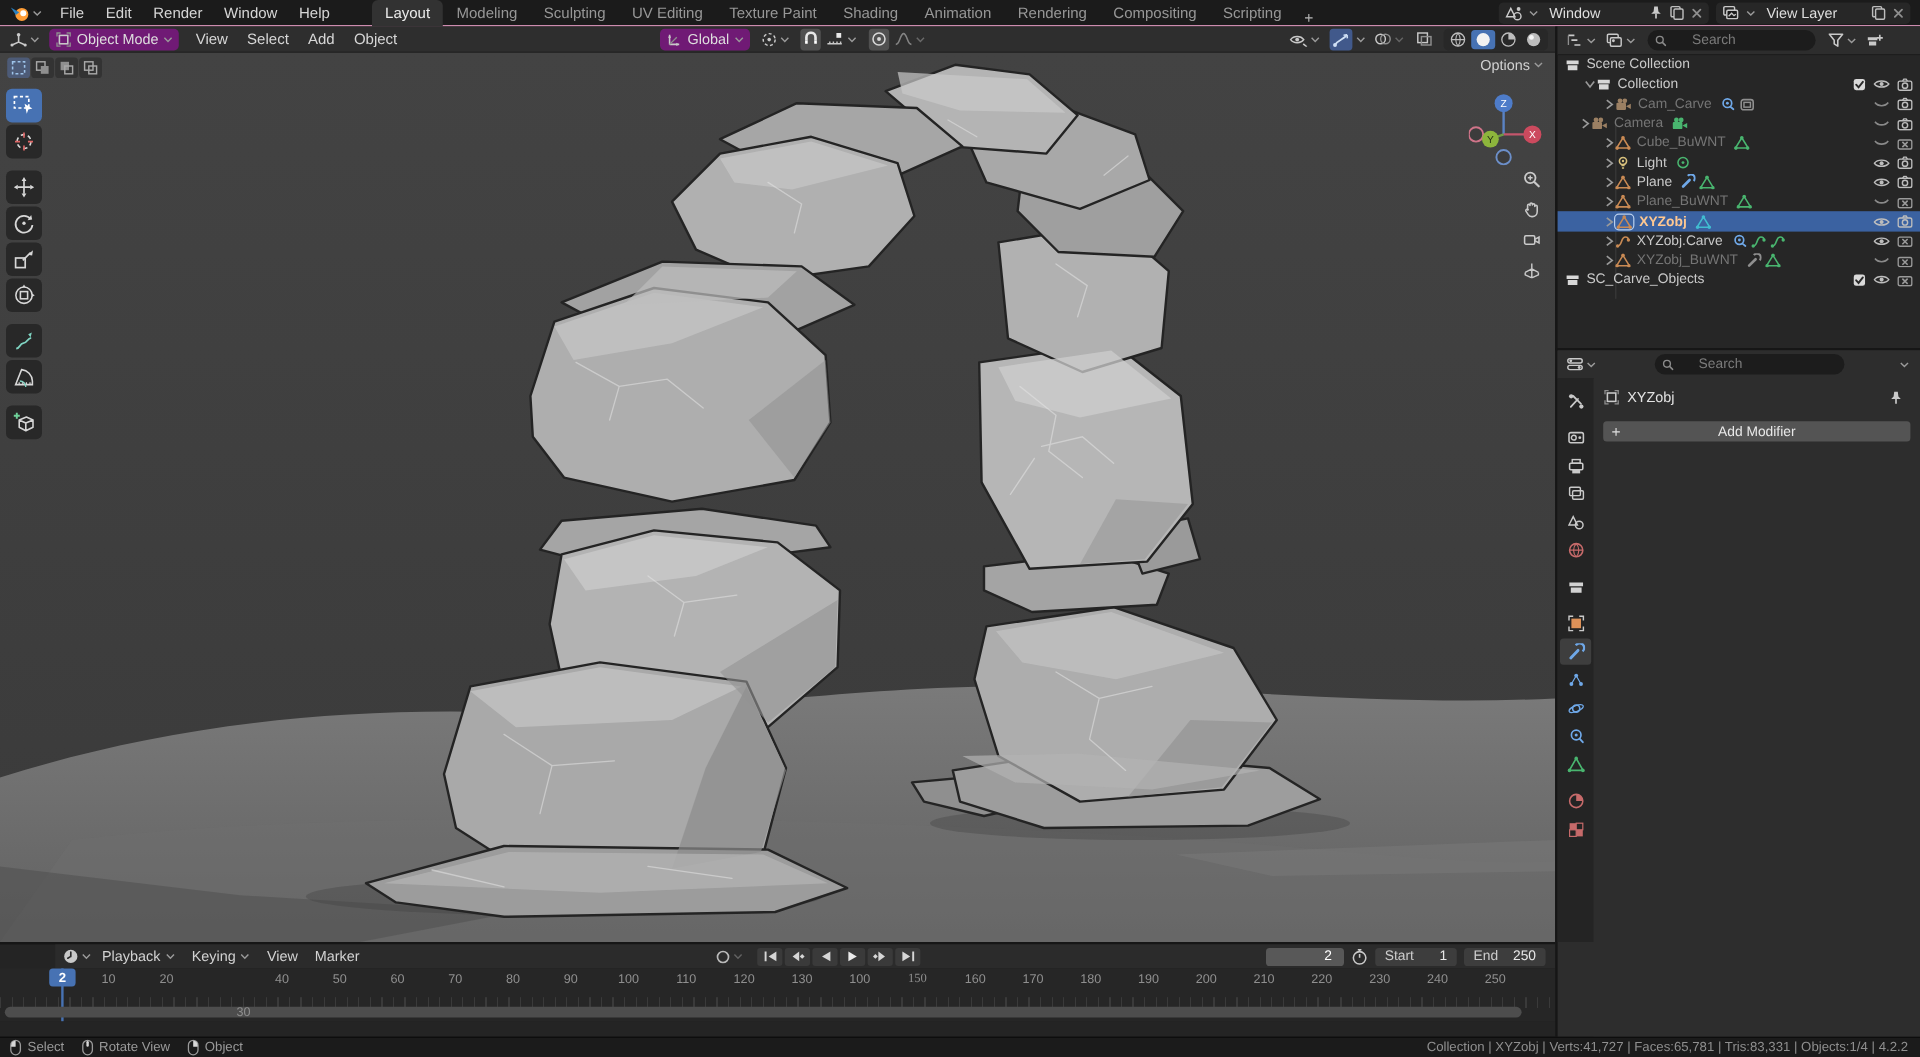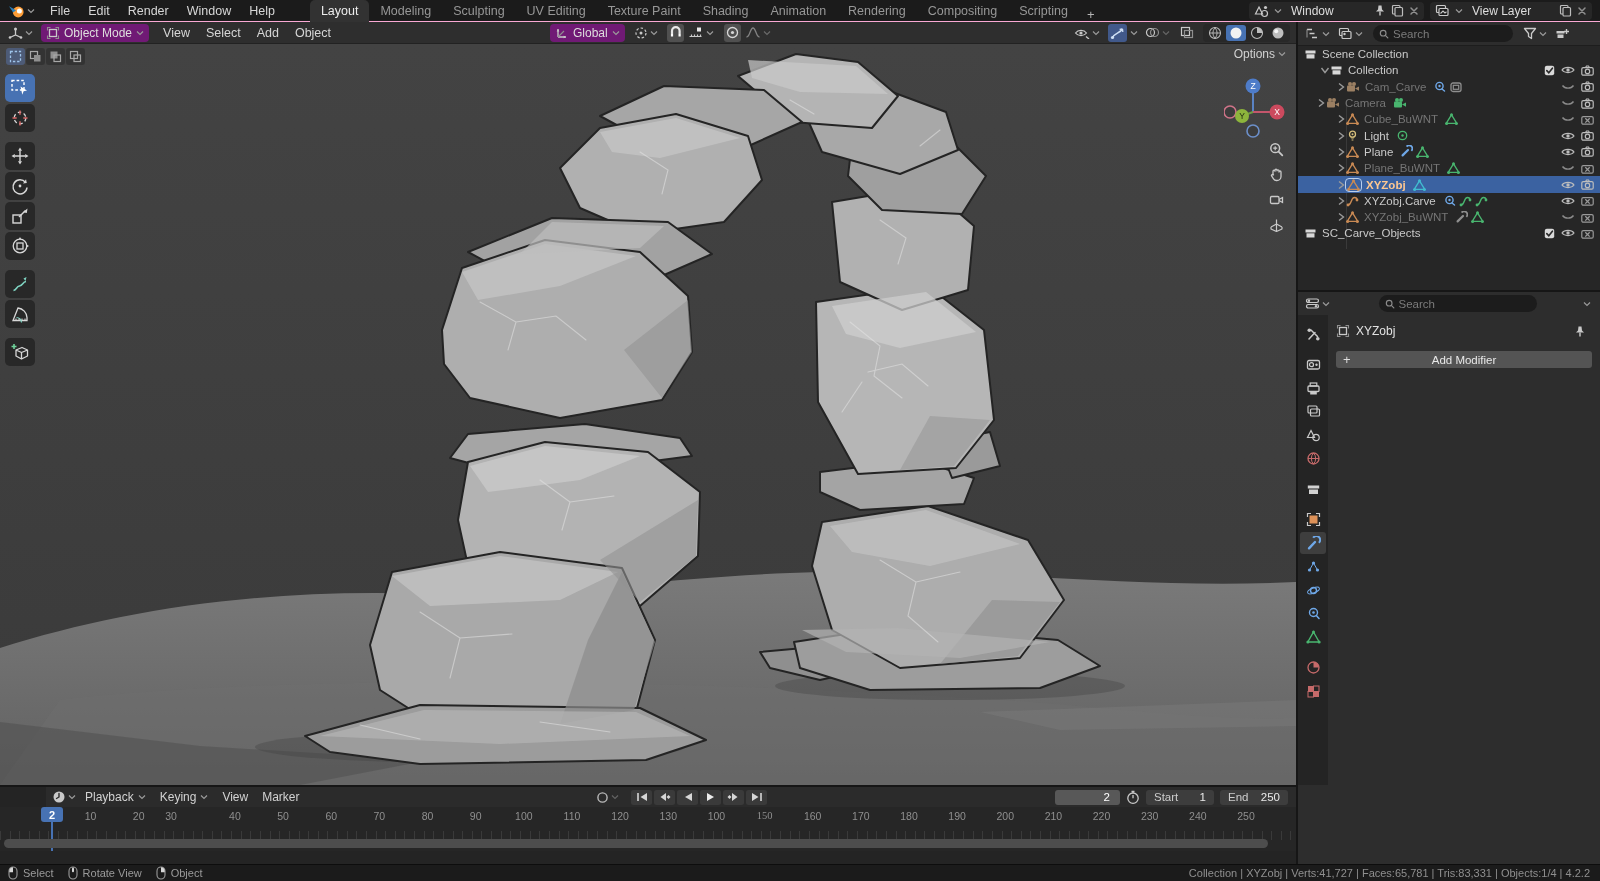--- a/index.html
+++ b/index.html
@@ -52,21 +52,21 @@
 
   #options-btn{position:absolute;right:10px;top:3px;display:flex;align-items:center;gap:3px;color:#d2d2d2;font-size:12px;}
 
   #nav-gizmo{position:absolute;right:8px;top:30px;}
   .vp-side-btn{position:absolute;right:11px;width:18px;height:18px;display:flex;align-items:center;justify-content:center;color:#c9c9c9;}
 
   
   #outliner{position:absolute;left:1296px;top:22px;width:304px;height:268px;background:#262626;
             border-left:2px solid #161616;box-sizing:border-box;}
   #outliner-header{height:23px;background:#2d2d2d;display:flex;align-items:center;padding:0 5px;gap:4px;border-bottom:1px solid #1d1d1d;}
-  .search-box{flex:1;display:flex;align-items:center;background:#1c1c1c;border-radius:9px;height:17px;padding:0 6px;gap:2px;min-width:0;}
+  .search-box{flex:1;display:flex;align-items:center;background:#1c1c1c;border-radius:9px;height:17px;padding:0 6px;gap:19px;min-width:0;}
   .search-box input{background:transparent;border:none;outline:none;color:#bbb;font-size:11.5px;width:100%;
                     font-family:"Liberation Sans","DejaVu Sans",sans-serif;}
   .search-box input::placeholder{color:#7b7b7b;}
   #outliner-rows{position:relative;}
   .ol-row{height:16.3px;display:flex;align-items:center;font-size:11.5px;color:#c9c9c9;position:relative;padding-right:4px;}
   .ol-row.dimmed .lbl{color:#757575;}
   .ol-row.selected{background:#3b62a1;}
   .ol-row.selected .lbl{color:#ffc891;font-weight:bold;}
   .ol-row .lbl{margin-left:5px;white-space:nowrap;}
   .ol-arrow{width:10px;height:10px;color:#9a9a9a;flex:none;}
@@ -1418,21 +1418,21 @@
     </div>
   </div>
 
   <div id="tl-ruler">
     <div id="tl-ticks"></div>
     <div id="playhead-line" style="left: 51px;"></div>
     <div id="playhead-badge" style="left: 52px;">2</div>
     <div id="tl-scrollbar"></div>
   <span class="ruler-num" style="left: 90.516px;">10</span>
       <span class="ruler-num" style="left: 138.661px;">20</span>
-      <span class="ruler-num" style="left: 171px;">30</span>
+      <span class="ruler-num" style="left: 203px; margin-top: 28px;">30</span>
       <span class="ruler-num" style="left: 234.951px;">40</span>
       <span class="ruler-num" style="left: 283.096px;">50</span>
       <span class="ruler-num" style="left: 331.241px;">60</span>
       <span class="ruler-num" style="left: 379.386px;">70</span>
       <span class="ruler-num" style="left: 427.531px;">80</span>
       <span class="ruler-num" style="left: 475.676px;">90</span>
       <span class="ruler-num" style="left: 523.821px;">100</span>
       <span class="ruler-num" style="left: 571.966px;">110</span>
       <span class="ruler-num" style="left: 620.111px;">120</span>
       <span class="ruler-num" style="left: 668.256px;">130</span>

